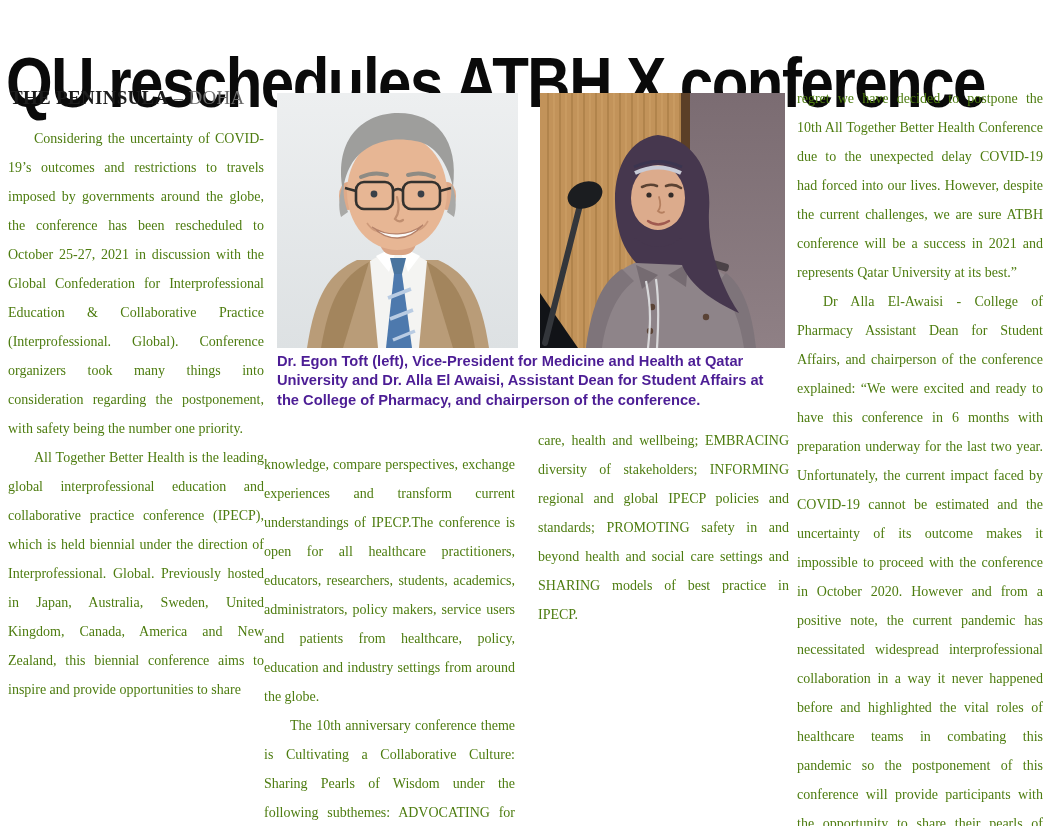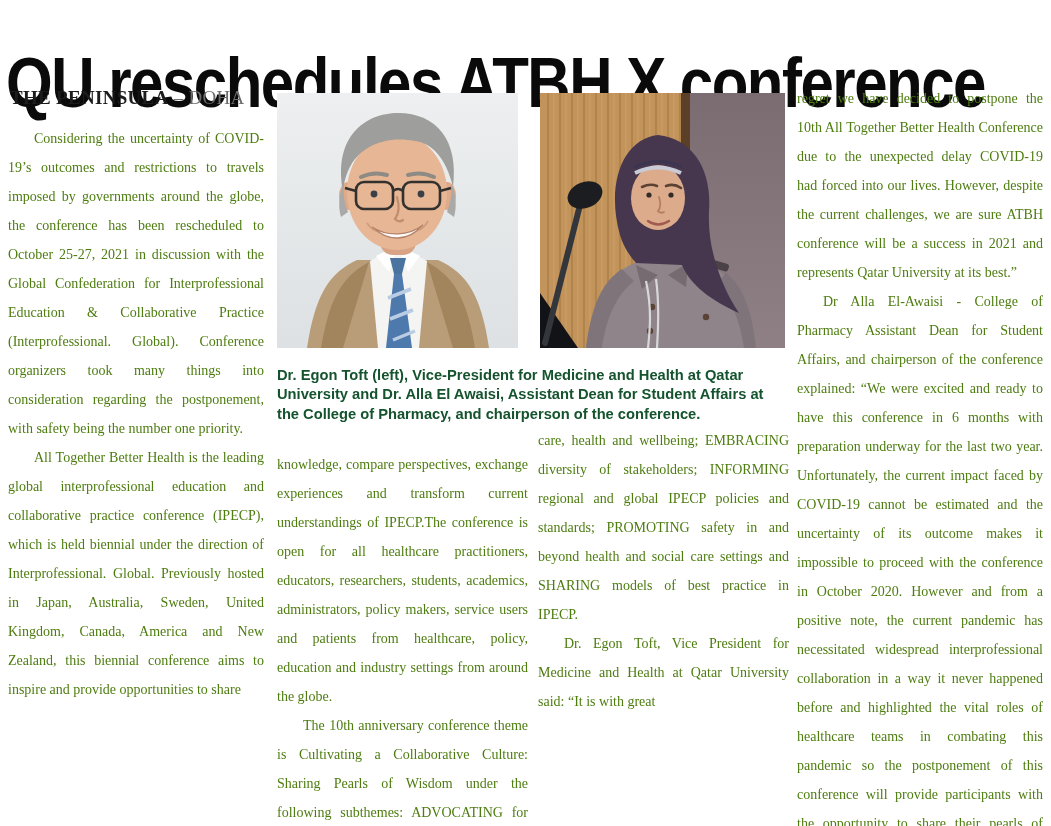--- a/index.html
+++ b/index.html
@@ -19,33 +19,33 @@
     letter-spacing:0.3px; color:#1c1c1c;
   }
   .byline .src { font-weight:700; }
   .byline .sep, .byline .loc { color:#6a6a6a; font-weight:400; }
 
   .photo { position:absolute; top:93px; height:255px; display:block; }
   #photoL { left:277px; width:241px; }
   #photoR { left:540px; width:245px; }
 
   .caption {
-    position:absolute; left:277px; top:351px; width:510px;
+    position:absolute; left:277px; top:337px; width:510px;
     font-family:"Liberation Sans", sans-serif; font-weight:700;
-    font-size:14.7px; line-height:19.6px; color:#14532d;
+    font-size:14.7px; line-height:19.6px; color:#4c1d95;
   }
 
   .col {
     position:absolute; text-align:justify; font-size:14px;
     line-height:29px; color:#4d7c0f; hyphens:auto; -webkit-hyphens:auto;
   }
   .col p { margin:0; }
   .col p.indent { text-indent:26px; }
   #col1 { left:8px;   top:124px; width:256px; height:698px; }
-  #col2 { left:277px; top:450px; width:251px; height:372px; }
+  #col2 { left:264px; top:450px; width:251px; height:372px; }
   #col3 { left:538px; top:426px; width:251px; height:372px; }
   #col4 { left:797px; top:84px;  width:246px; height:740px; }
 </style>
 </head>
 <body>
 
 <div class="page">
 
   <h1 class="headline">QU reschedules ATBH X conference</h1>
 
@@ -160,21 +160,20 @@
     <p class="indent">All Together Better Health is the leading global interprofessional education and collaborative practice conference (IPECP), which is held biennial under the direction of Interprofessional. Global. Previously hosted in Japan, Australia, Sweden, United Kingdom, Canada, America and New Zealand, this biennial conference aims to inspire and provide opportunities to share</p>
   </div>
 
   <div id="col2" class="col">
     <p>knowledge, compare perspectives, exchange experiences and transform current understandings of IPECP.The conference is open for all healthcare practitioners, educators, researchers, students, academics, administrators, policy makers, service users and patients from healthcare, policy, education and industry settings from around the globe.</p>
     <p class="indent">The 10th anniversary conference theme is Cultivating a Collaborative Culture: Sharing Pearls of Wisdom under the following subthemes: ADVOCATING for people-centered</p>
   </div>
 
   <div id="col3" class="col">
     <p>care, health and wellbeing; EMBRACING diversity of stakeholders; INFORMING regional and global IPECP policies and standards; PROMOTING safety in and beyond health and social care settings and SHARING models of best practice in IPECP.</p>
-    <p class="indent">Dr. Egon Toft, Vice President for Medicine and Health at Qatar University said: “It is with great</p>
   </div>
 
   <div id="col4" class="col">
     <p>regret we have decided to postpone the 10th All Together Better Health Conference due to the unexpected delay COVID-19 had forced into our lives. However, despite the current challenges, we are sure ATBH conference will be a success in 2021 and represents Qatar University at its best.”</p>
     <p class="indent">Dr Alla El-Awaisi - College of Pharmacy Assistant Dean for Student Affairs, and chairperson of the conference explained: “We were excited and ready to have this conference in 6 months with preparation underway for the last two year. Unfortunately, the current impact faced by COVID-19 cannot be estimated and the uncertainty of its outcome makes it impossible to proceed with the conference in October 2020. However and from a positive note, the current pandemic has necessitated widespread interprofessional collaboration in a way it never happened before and highlighted the vital roles of healthcare teams in combating this pandemic so the postponement of this conference will provide participants with the opportunity to share their pearls of wisdom in dealing with this pandemic.”</p>
   </div>
 
 </div>
 
 </body></html>

